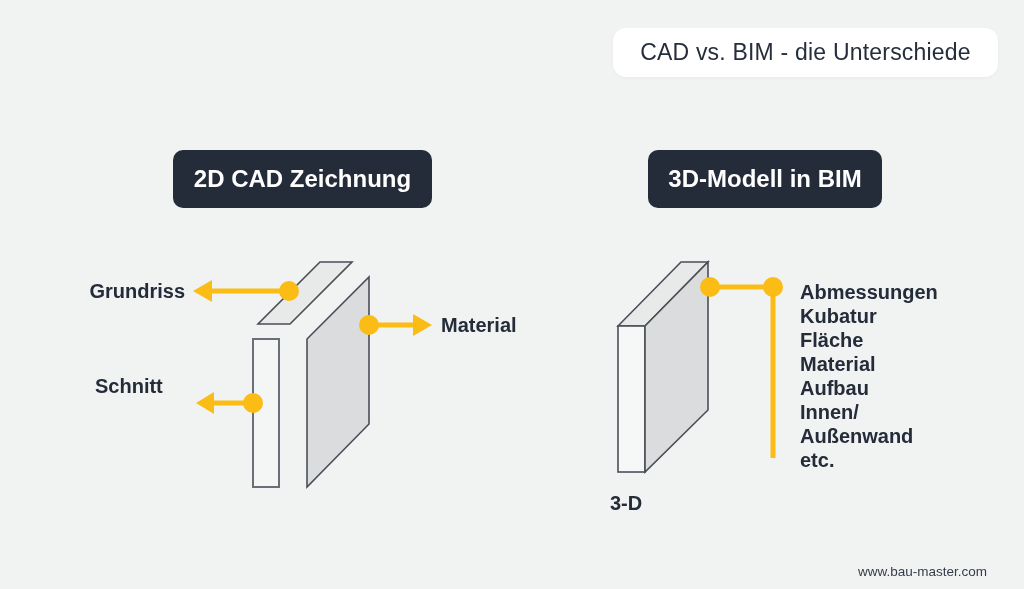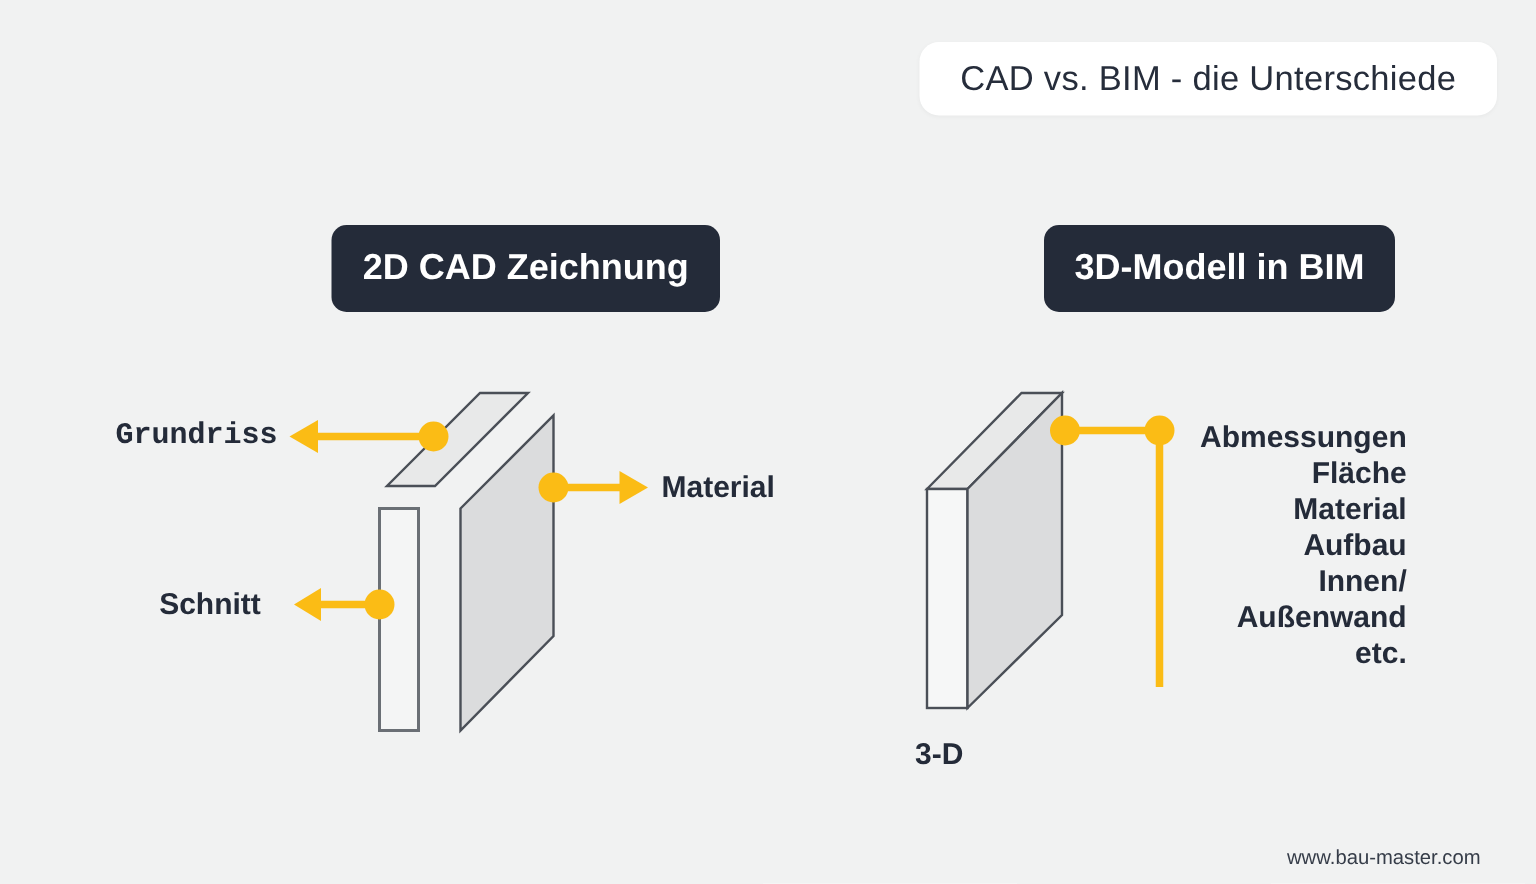--- a/index.html
+++ b/index.html
@@ -14,32 +14,31 @@
   #title-box{
     left:613px;top:28px;width:385px;height:49px;
     background:#ffffff;border-radius:13px;
     display:flex;align-items:center;justify-content:center;
     box-shadow:0 1px 3px rgba(0,0,0,0.04);
     color:#262d3b;font-size:23px;letter-spacing:0.2px;
   }
   .badge{
     height:58px;background:#242b39;border-radius:10px;
     display:flex;align-items:center;justify-content:center;
-    color:#ffffff;font-weight:bold;font-size:24px;margin-left:48px;
+    color:#ffffff;font-weight:bold;font-size:24px;
   }
   #badge-left{left:173px;top:150px;width:259px;}
   #badge-right{left:648px;top:150px;width:234px;justify-content:center;}
   .lbl{
     color:#242b39;font-weight:bold;font-size:20px;line-height:24px;
     white-space:nowrap;
-    text-align:right;
   }
-  #label-grundriss{left:75px;top:279px;width:110px;text-align:right;font-family:Liberation Mono, monospace;}
+  #label-grundriss{left:75px;top:279px;width:110px;text-align:right;}
   #label-ansicht{left:441px;top:313px;}
-  #label-schnitt{left:95px;top:391px;width:90px;text-align:center;}
+  #label-schnitt{left:95px;top:374px;width:90px;text-align:left;}
   #attr-list{left:800px;top:280px;}
   #attr-list .lbl{display:block;}
   #label-3d{left:610px;top:491px;}
   #footer-site{
     left:858px;top:564px;width:150px;
     color:#363d49;font-size:13.5px;
   }
   svg{display:block;}
 </style>
 </head>
@@ -103,20 +102,21 @@
   <div id="badge-right" class="abs badge">
     <span>3D-Modell in BIM</span>
   </div>
 
   <div id="label-grundriss" class="abs lbl">Grundriss</div>
   <div id="label-ansicht" class="abs lbl">Material</div>
   <div id="label-schnitt" class="abs lbl">Schnitt</div>
 
   <div id="attr-list" class="abs">
     <span class="lbl">Abmessungen</span>
+    <span class="lbl">Kubatur</span>
     <span class="lbl">Fläche</span>
     <span class="lbl">Material</span>
     <span class="lbl">Aufbau</span>
     <span class="lbl">Innen/</span>
     <span class="lbl">Außenwand</span>
     <span class="lbl">etc.</span>
   </div>
 
   <div id="label-3d" class="abs lbl">3-D</div>
 

